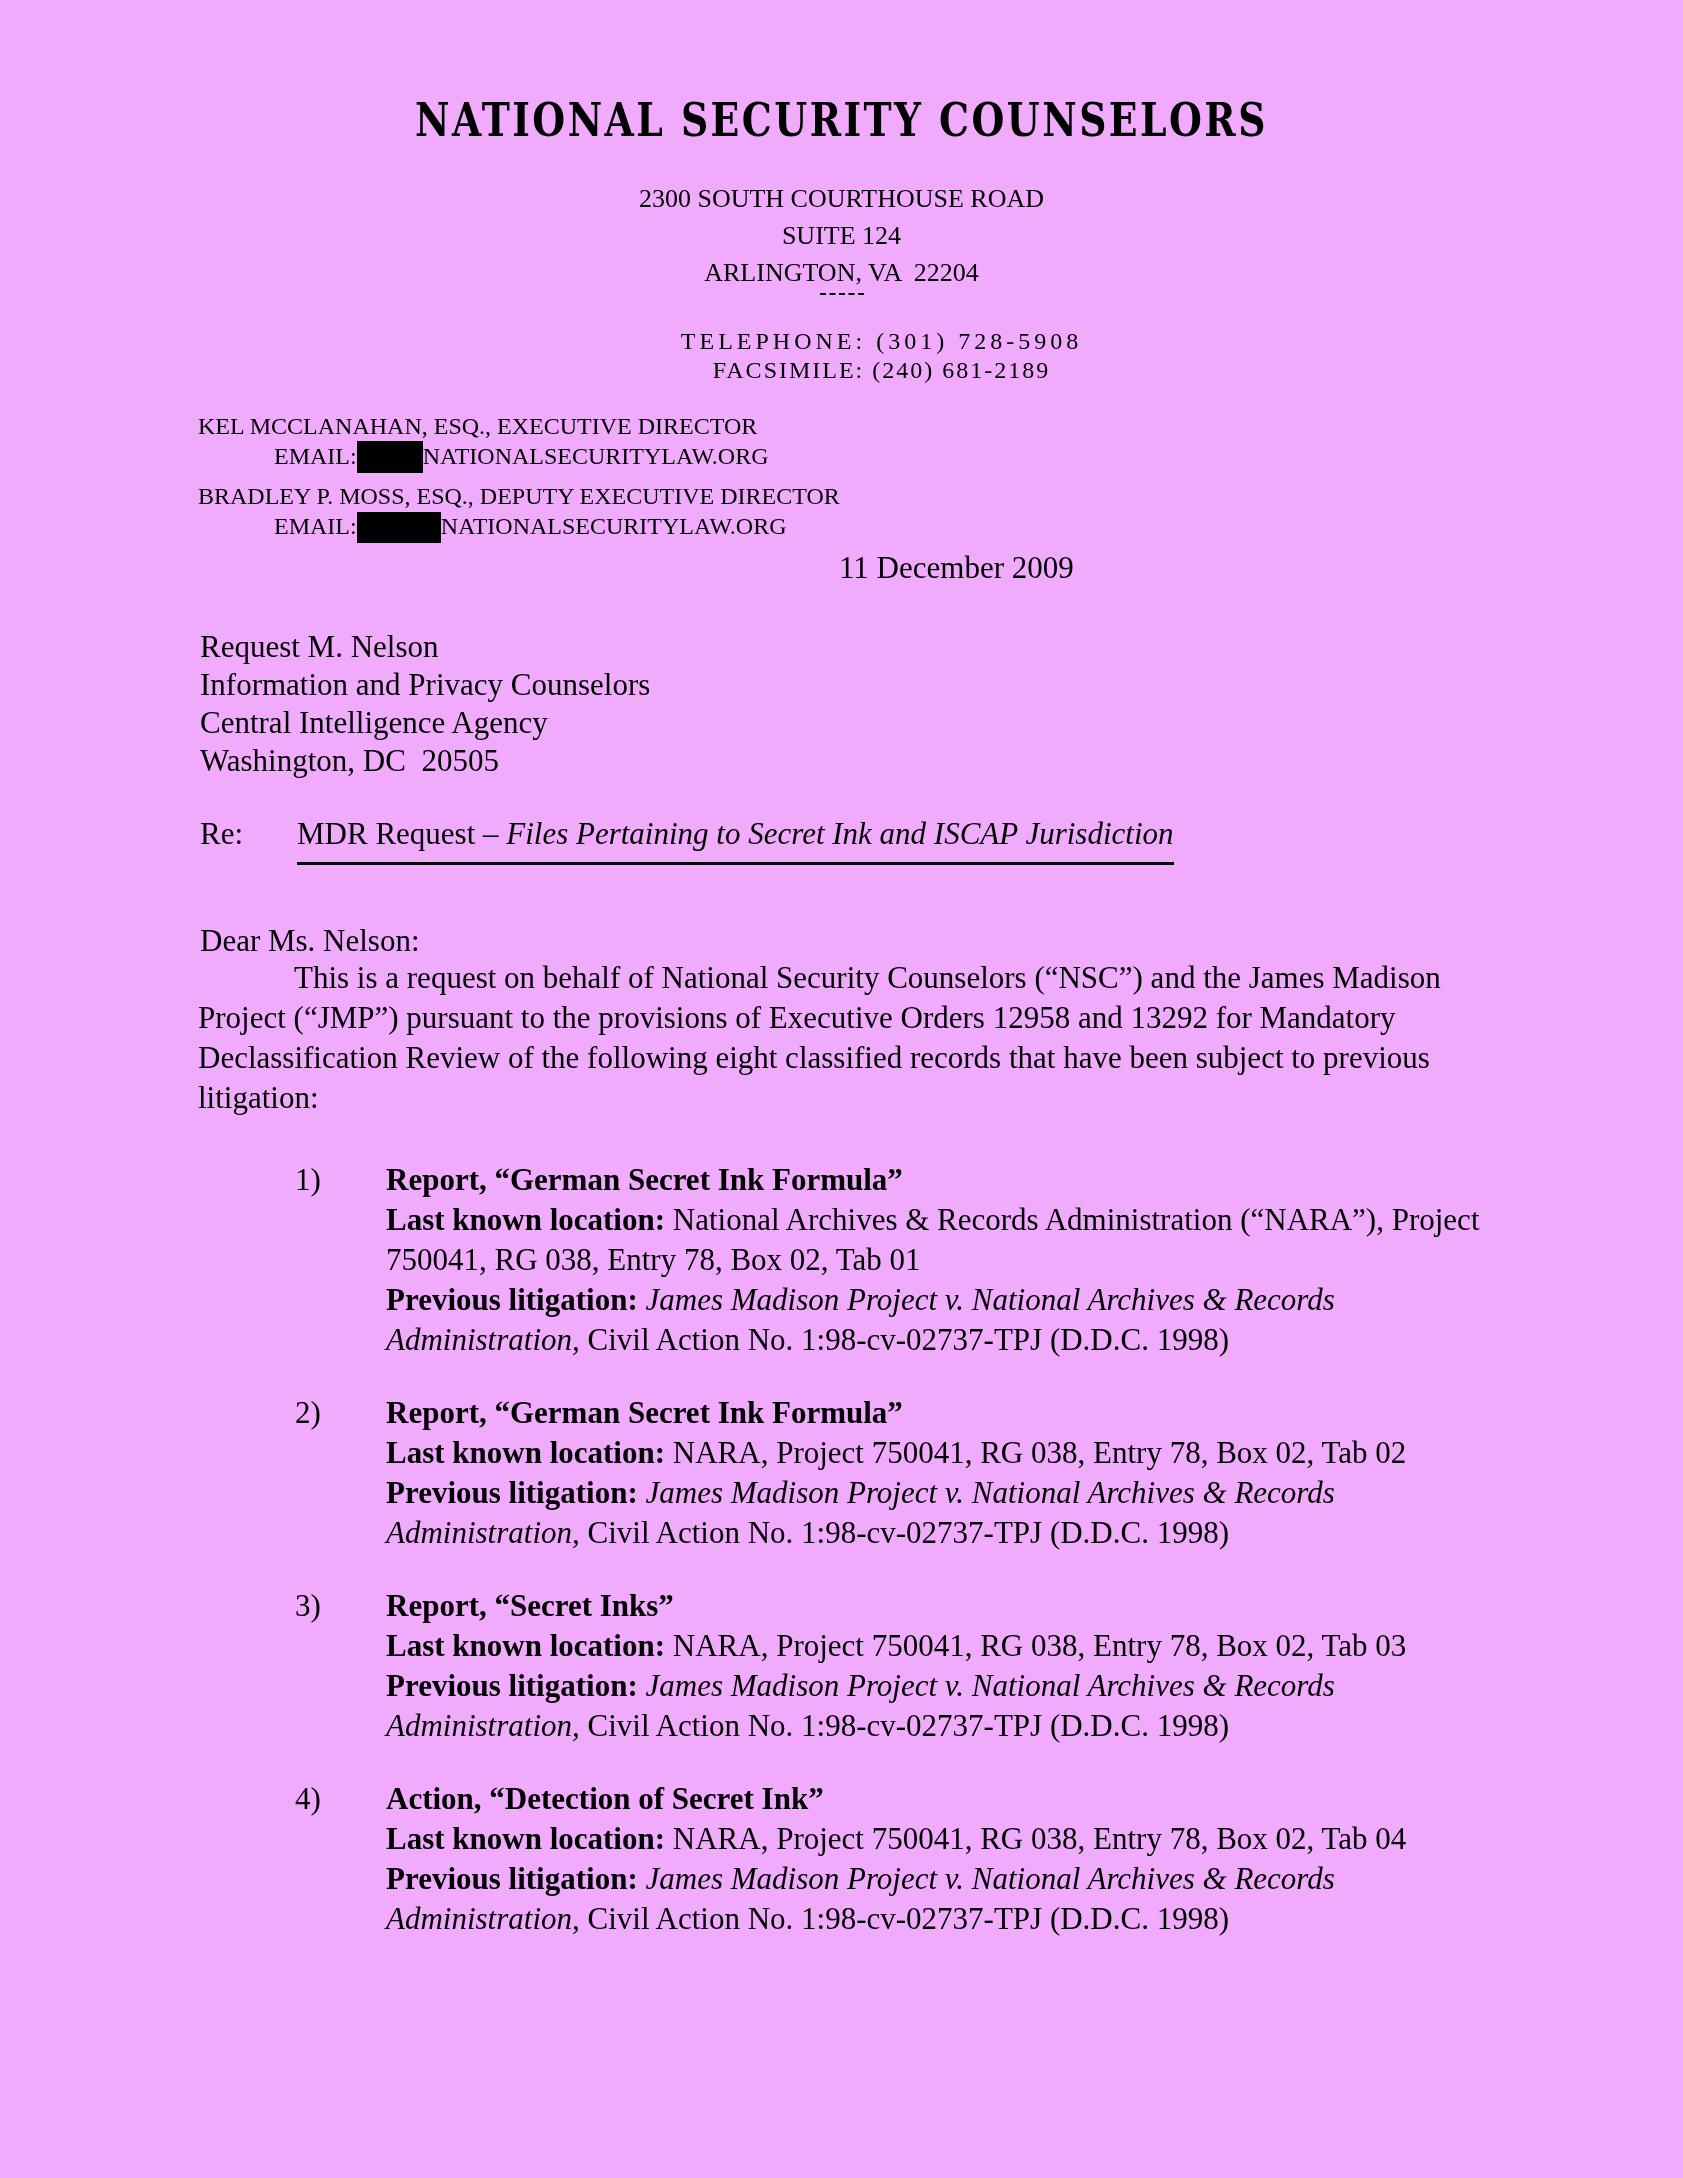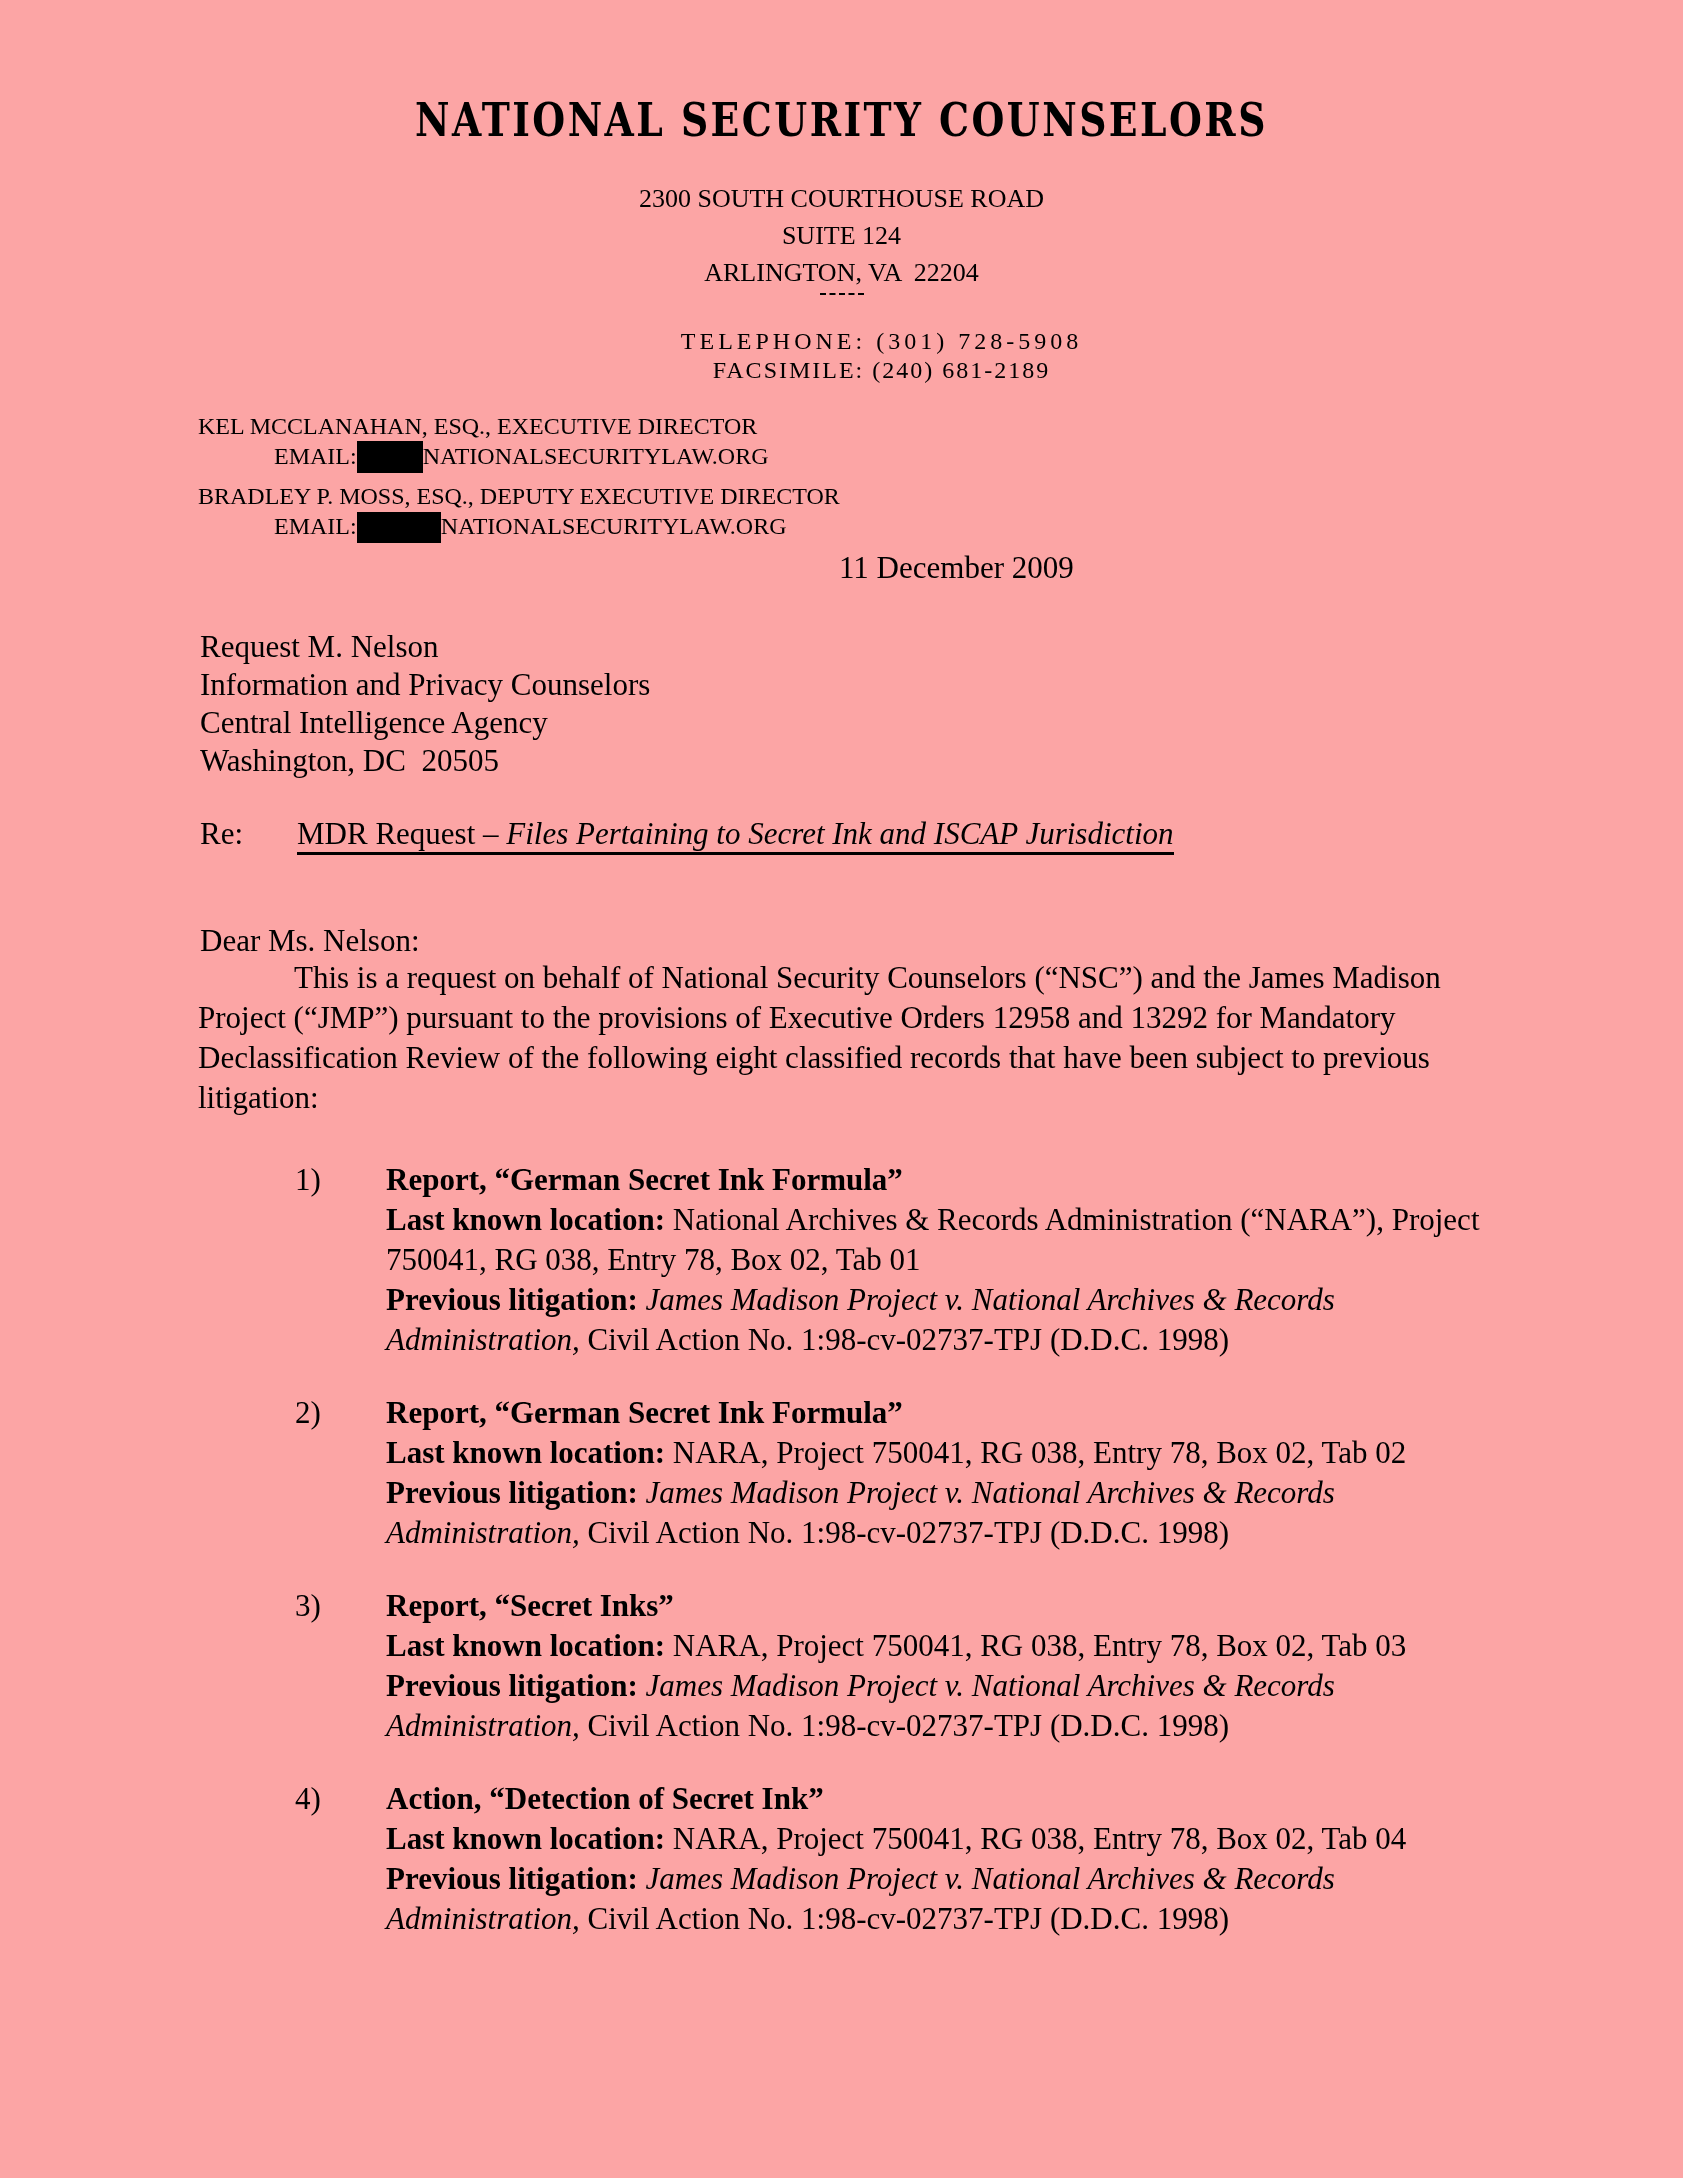--- a/index.html
+++ b/index.html
@@ -1,17 +1,17 @@
 <!DOCTYPE html>
 <html><head>
 <meta charset="utf-8">
 <style>
   html,body { margin:0; padding:0; background:#ffffff; }
   .page {
-    position:relative; width:1683px; height:2178px; background:#fca5a5;
+    position:relative; width:1683px; height:2178px; background:#f0abfc;
     color:#000; font-family:"Liberation Serif", serif; overflow:hidden;
   }
   .centered { position:absolute; left:0; width:100%; text-align:center; }
 
   .org-name {
     top:93px; font-family:"DejaVu Serif", serif; font-weight:bold;
     font-size:46px; letter-spacing:3px; transform:scaleX(0.82);
     transform-origin:center; white-space:nowrap;
   }
   .addr-block { top:180px; font-size:26px; line-height:37px; }
@@ -34,21 +34,21 @@
   .redaction.r1 { width:66px; height:32px; }
   .redaction.r2 { width:84px; height:31px; }
 
   .date-line { position:absolute; left:839px; top:550px; font-size:31px; white-space:pre-wrap; }
 
   .recipient { position:absolute; left:200px; top:628px; font-size:31px; line-height:38px; }
   .recipient div { white-space:pre-wrap; }
 
   .re-line { position:absolute; left:200px; top:816px; font-size:31px; }
   .re-label { display:inline-block; width:97px; }
-  .re-subject { border-bottom:3px solid #000; padding-bottom:1px; }
+  .re-subject { border-bottom:3px solid #000; padding-bottom:11px; }
   .re-subject .it { font-style:italic; }
 
   .salutation { position:absolute; left:200px; top:923px; font-size:31px; white-space:pre-wrap; }
 
   .body-par {
     position:absolute; left:198px; top:958px; width:1287px;
     font-size:31px; line-height:40px; text-indent:96px; text-align:left;
   }
 
   .items { position:absolute; left:386px; top:1160px; width:1109px; font-size:31px; line-height:40px; }

